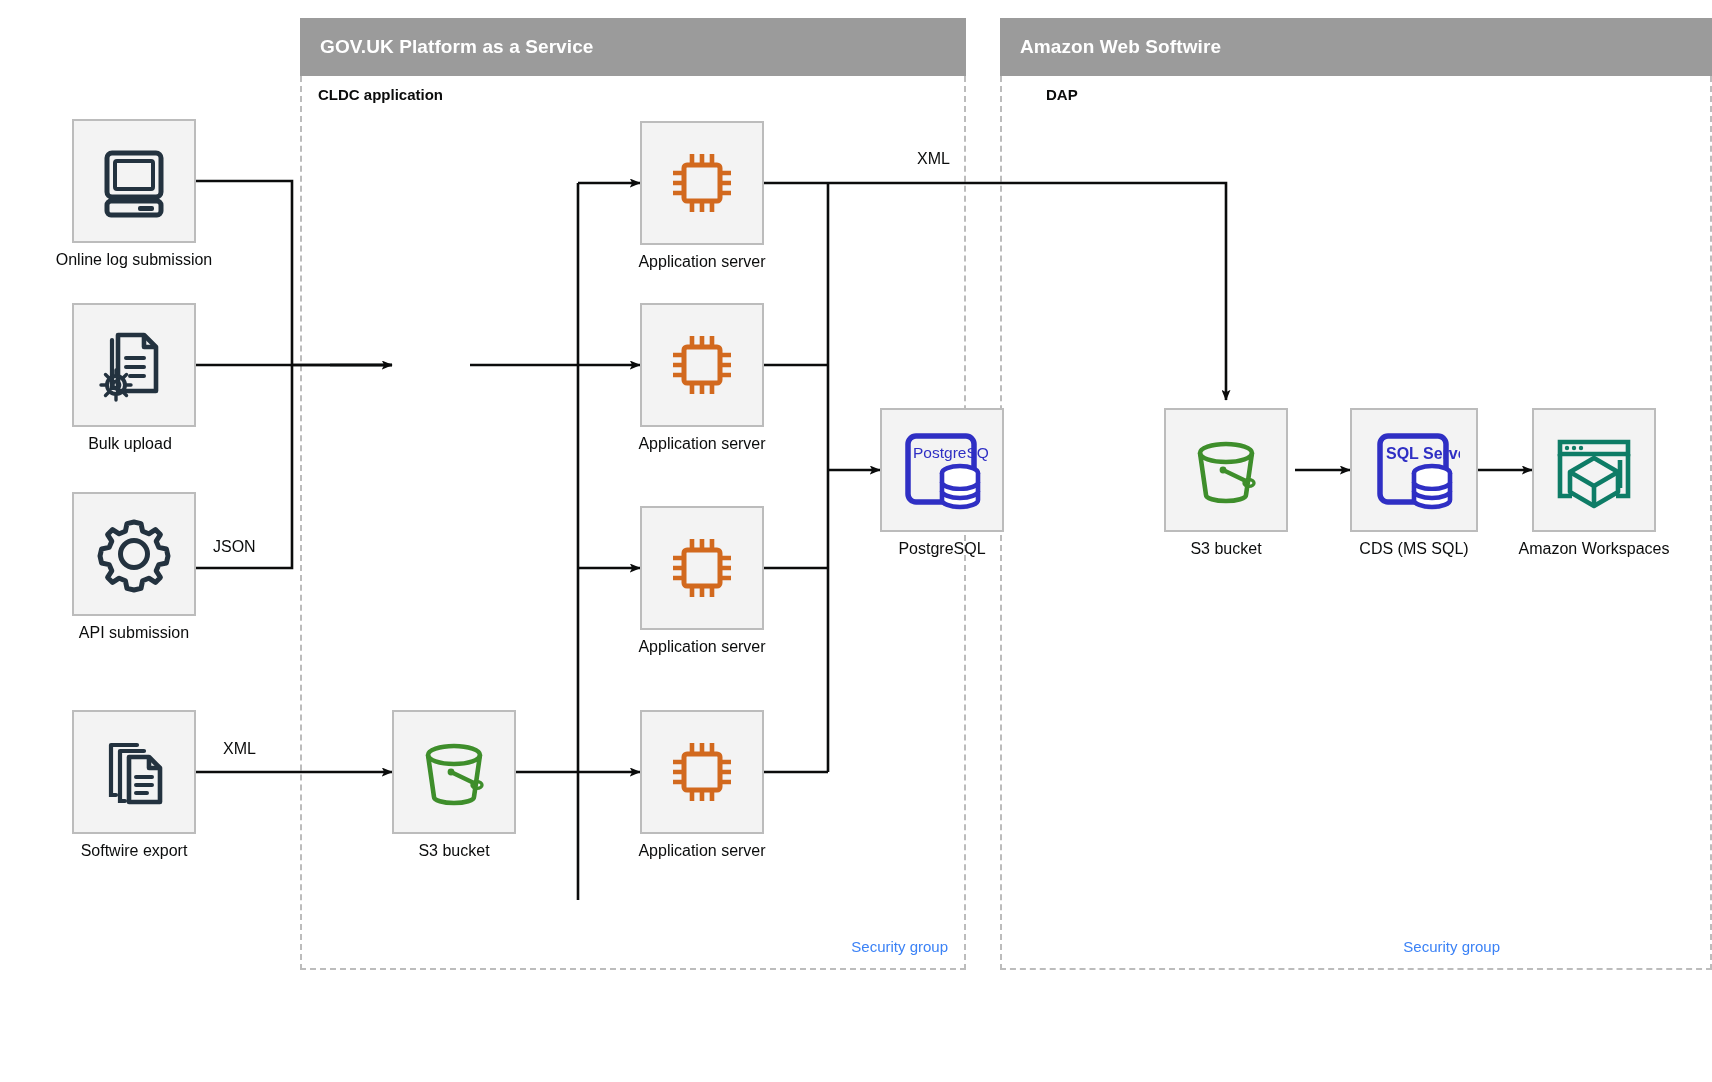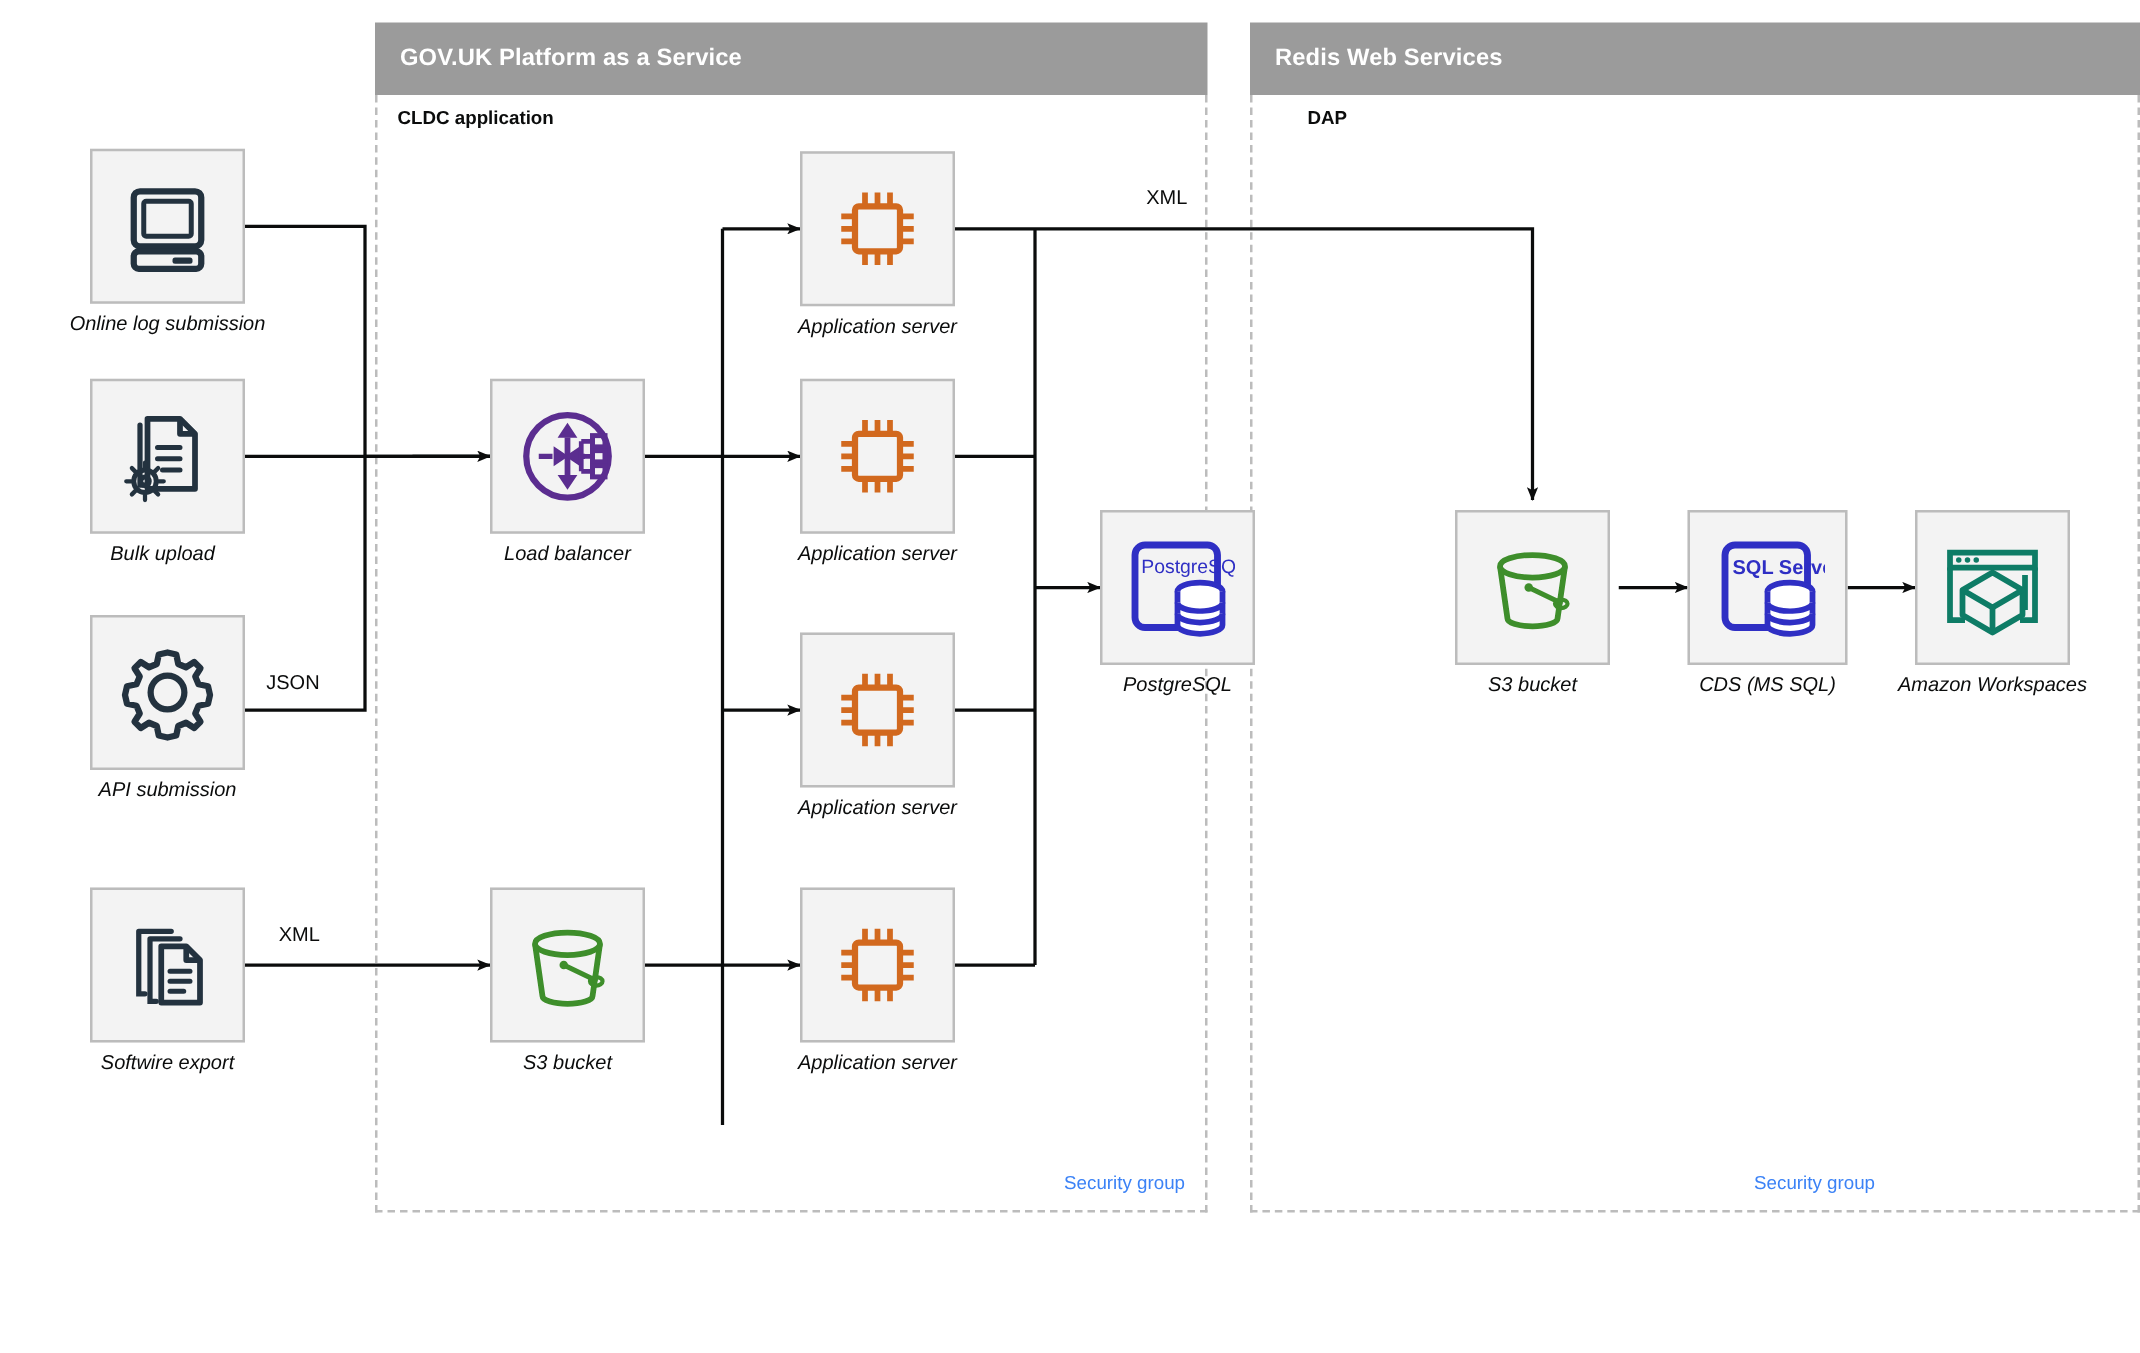--- a/index.html
+++ b/index.html
@@ -17,41 +17,41 @@
   .dashed-box.no-top{border-top:none;}
   .sub-title{position:absolute;font-size:15px;font-weight:bold;color:#0b0c0c;}
   .sg-label{position:absolute;font-size:15px;color:#3b82f6;text-align:right;}
 
   
   .node{position:absolute;}
   .tile{position:absolute;background:#f3f3f3;border:2px solid #bcbcbc;
         box-sizing:border-box;display:flex;align-items:center;justify-content:center;}
   .tile svg{display:block;}
   .node-label{position:absolute;font-size:16px;color:#0b0c0c;text-align:center;
-        white-space:nowrap;left:50%;transform:translateX(-50%);font-style:italic;}
+        white-space:nowrap;left:50%;transform:translateX(-50%);}
 
   
   .wires{position:absolute;left:0;top:0;width:1712px;height:1082px;pointer-events:none;}
   .wire{stroke:#0b0c0c;stroke-width:2.6;fill:none;}
 
   
   .edge-label{position:absolute;font-size:16px;color:#0b0c0c;background:#ffffff;
         padding:0 5px;white-space:nowrap;}
 </style>
 </head>
 <body>
 
 <div class="stage">
 
   <div class="group-header" style="left:300px;top:18px;width:666px;height:58px;">
     <span>GOV.UK Platform as a Service</span>
   </div>
 
   <div class="group-header" style="left:1000px;top:18px;width:712px;height:58px;">
-    <span>Redis Web Services</span>
+    <span>Amazon Web Softwire</span>
   </div>
 
   <div class="dashed-box no-top" style="left:300px;top:76px;width:666px;height:894px;"></div>
   <div class="sub-title" style="left:318px;top:86px;">CLDC application</div>
   <div class="sg-label" style="left:706px;top:938px;width:242px;">Security group</div>
 
   <div class="dashed-box no-top" style="left:1000px;top:76px;width:712px;height:894px;"></div>
   <div class="sub-title" style="left:1018px;top:86px;margin-left:28px;">DAP</div>
   <div class="sg-label" style="left:1270px;top:938px;width:230px;">Security group</div>
 
@@ -147,41 +147,20 @@
         <path d="M16 12 h26 M16 12 v50 h5" fill="none" stroke="#23323f" stroke-width="4.2" stroke-linecap="round"></path>
         <path d="M25 18 h24 M25 18 v50 h5" fill="none" stroke="#23323f" stroke-width="4.2" stroke-linecap="round"></path>
         <path d="M34 24 h20 l11 11 v34 h-31 z" fill="none" stroke="#23323f" stroke-width="4.6" stroke-linejoin="round"></path>
         <path d="M54 24 v11 h11" fill="none" stroke="#23323f" stroke-width="4.6" stroke-linejoin="round"></path>
         <path d="M41 44 h16 M41 52 h16 M41 60 h11" stroke="#23323f" stroke-width="4" stroke-linecap="round"></path>
       </svg>
     </div>
     <div class="node-label" style="top:132px;">Softwire export</div>
   </div>
 
-  <div class="node" style="left:392px;top:303px;width:124px;height:155px;">
-    <div class="tile" style="left:0;top:0;width:124px;height:124px;">
-      <svg width="86" height="86" viewBox="0 0 86 86">
-        <circle cx="43" cy="43" r="33" fill="none" stroke="#5b2d90" stroke-width="5"></circle>
-        <g stroke="#5b2d90" stroke-width="4.2" fill="#5b2d90">
-          <path d="M20 43 h11" fill="none"></path>
-          <path d="M34 39 l6 4 -6 4 z"></path>
-          <path d="M43 28 v30" fill="none" stroke-width="4.6"></path>
-          <path d="M39 26 l4-6 4 6 z"></path>
-          <path d="M39 60 l4 6 4-6 z"></path>
-          <path d="M57 43 h-8" fill="none"></path>
-          <path d="M51 39 l-6 4 6 4 z"></path>
-          <path d="M54 31 h10 M54 31 v12 h10 M54 55 v-12 M54 55 h10" fill="none" stroke-width="3.8"></path>
-        </g>
-        <rect x="63" y="26.5" width="10" height="9" fill="none" stroke="#5b2d90" stroke-width="4"></rect>
-        <rect x="63" y="38.5" width="10" height="9" fill="none" stroke="#5b2d90" stroke-width="4"></rect>
-        <rect x="63" y="50.5" width="10" height="9" fill="none" stroke="#5b2d90" stroke-width="4"></rect>
-      </svg>
-    </div>
-    <div class="node-label" style="top:132px;">Load balancer</div>
-  </div>
 
   <div class="node" style="left:392px;top:710px;width:124px;height:155px;">
     <div class="tile" style="left:0;top:0;width:124px;height:124px;">
       <svg width="80" height="80" viewBox="0 0 80 80">
         <ellipse cx="40" cy="23" rx="26" ry="9" fill="none" stroke="#3e8e2b" stroke-width="4.6"></ellipse>
         <path d="M14 23 L20 65 a 20 6 0 0 0 40 0 L66 23" fill="none" stroke="#3e8e2b" stroke-width="4.6"></path>
         <path d="M37 40 L62 52" fill="none" stroke="#3e8e2b" stroke-width="4.2" stroke-linecap="round"></path>
         <circle cx="37" cy="40" r="3.4" fill="#3e8e2b"></circle>
         <ellipse cx="63" cy="53" rx="5" ry="3.4" fill="none" stroke="#3e8e2b" stroke-width="3.4"></ellipse>
       </svg>

